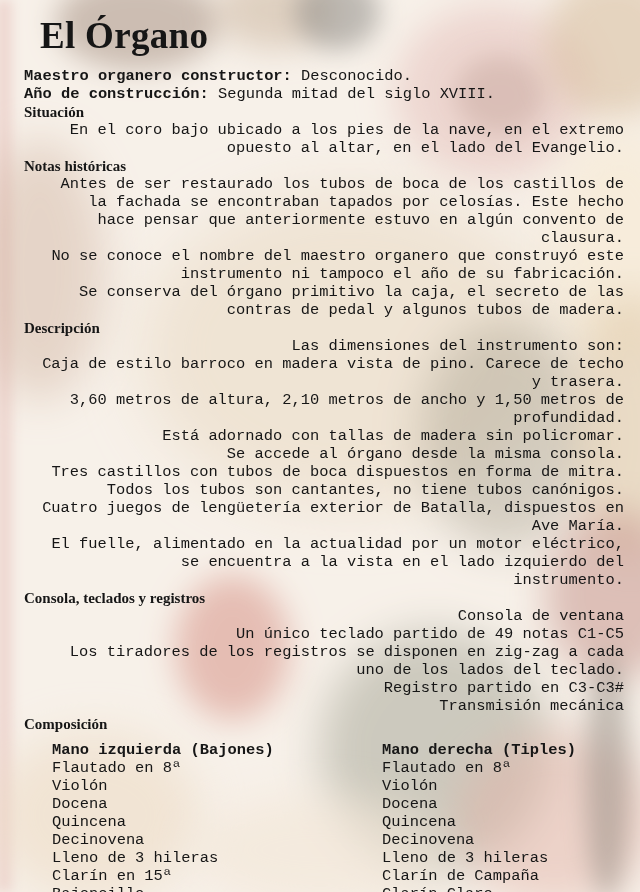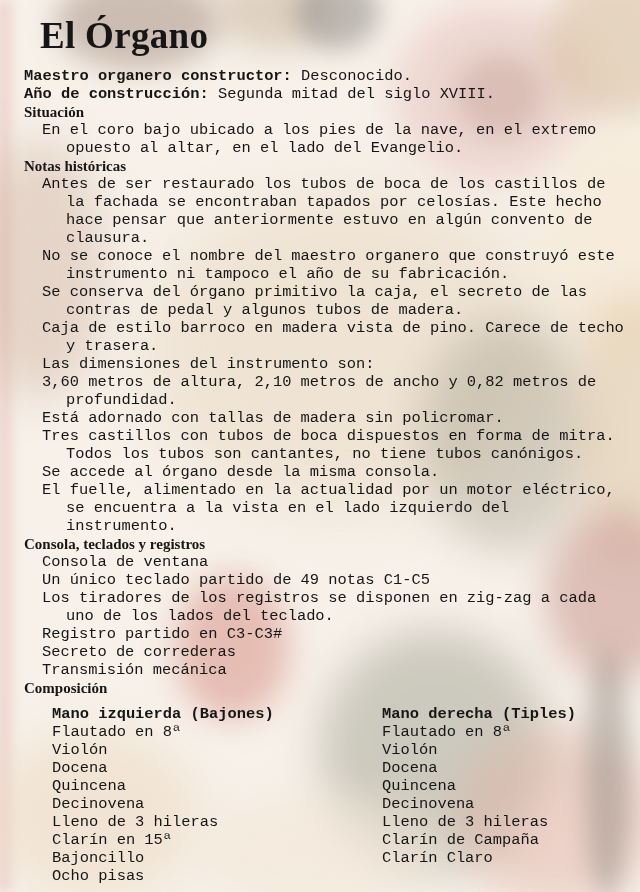--- a/index.html
+++ b/index.html
@@ -41,21 +41,21 @@
     box-sizing: border-box;
     font-size: 15.4px; line-height: 18px;
   }
   h1 {
     font-size: 37px; line-height: 36px; font-weight: bold;
     margin: 4px 0 13px 16px; letter-spacing: .3px;
   }
   h2 { font-size: 15px; line-height: 18px; font-weight: bold; margin: 0; }
   p { margin: 0; font-family: Liberation Mono, monospace; }
   .field b { font-weight: bold; }
-  .para { margin-left: 18px; padding-left: 24px; text-indent: -24px; }
+  .para { margin-left: 18px; padding-left: 24px; text-indent: -24px; text-align: right; }
   .cols { display: flex; margin-top: 8px; margin-left: 28px; }
   .col-left  { width: 330px; flex: none; }
   .col-right { flex: 1; }
   .col-title { font-weight: bold; }
 </style>
 </head>
 <body>
 
 <div class="bg">
   <div class="blob b1"></div>
@@ -87,34 +87,35 @@
   <p class="field"><b>Año de construcción:</b> <span>Segunda mitad del siglo XVIII.</span></p>
 
   <h2>Situación</h2>
   <p class="para">En el coro bajo ubicado a los pies de la nave, en el extremo opuesto al altar, en el lado del Evangelio.</p>
 
   <h2>Notas históricas</h2>
   <p class="para">Antes de ser restaurado los tubos de boca de los castillos de la fachada se encontraban tapados por celosías. Este hecho hace pensar que anteriormente estuvo en algún convento de clausura.</p>
   <p class="para">No se conoce el nombre del maestro organero que construyó este instrumento ni tampoco el año de su fabricación.</p>
   <p class="para">Se conserva del órgano primitivo la caja, el secreto de las contras de pedal y algunos tubos de madera.</p>
 
+  <h2>Descripción</h2>
+  <p class="para">Las dimensiones del instrumento son:</p>
   <p class="para">Caja de estilo barroco en madera vista de pino. Carece de techo y trasera.</p>
-  <p class="para">Las dimensiones del instrumento son:</p>
-  <p class="para">3,60 metros de altura, 2,10 metros de ancho y 0,82 metros de profundidad.</p>
+  <p class="para">3,60 metros de altura, 2,10 metros de ancho y 1,50 metros de profundidad.</p>
   <p class="para">Está adornado con tallas de madera sin policromar.</p>
+  <p class="para">Se accede al órgano desde la misma consola.</p>
   <p class="para">Tres castillos con tubos de boca dispuestos en forma de mitra. Todos los tubos son cantantes, no tiene tubos canónigos.</p>
-  <p class="para">Se accede al órgano desde la misma consola.</p>
+  <p class="para">Cuatro juegos de lengüetería exterior de Batalla, dispuestos en Ave María.</p>
   <p class="para">El fuelle, alimentado en la actualidad por un motor eléctrico, se encuentra a la vista en el lado izquierdo del instrumento.</p>
 
   <h2>Consola, teclados y registros</h2>
   <p class="para">Consola de ventana</p>
   <p class="para">Un único teclado partido de 49 notas C1-C5</p>
   <p class="para">Los tiradores de los registros se disponen en zig-zag a cada uno de los lados del teclado.</p>
   <p class="para">Registro partido en C3-C3#</p>
-  <p class="para">Secreto de correderas</p>
   <p class="para">Transmisión mecánica</p>
 
   <h2>Composición</h2>
   <div class="cols">
     <div class="col-left">
       <p class="col-title">Mano izquierda (Bajones)</p>
       <p>Flautado en 8ª</p>
       <p>Violón</p>
       <p>Docena</p>
       <p>Quincena</p>

